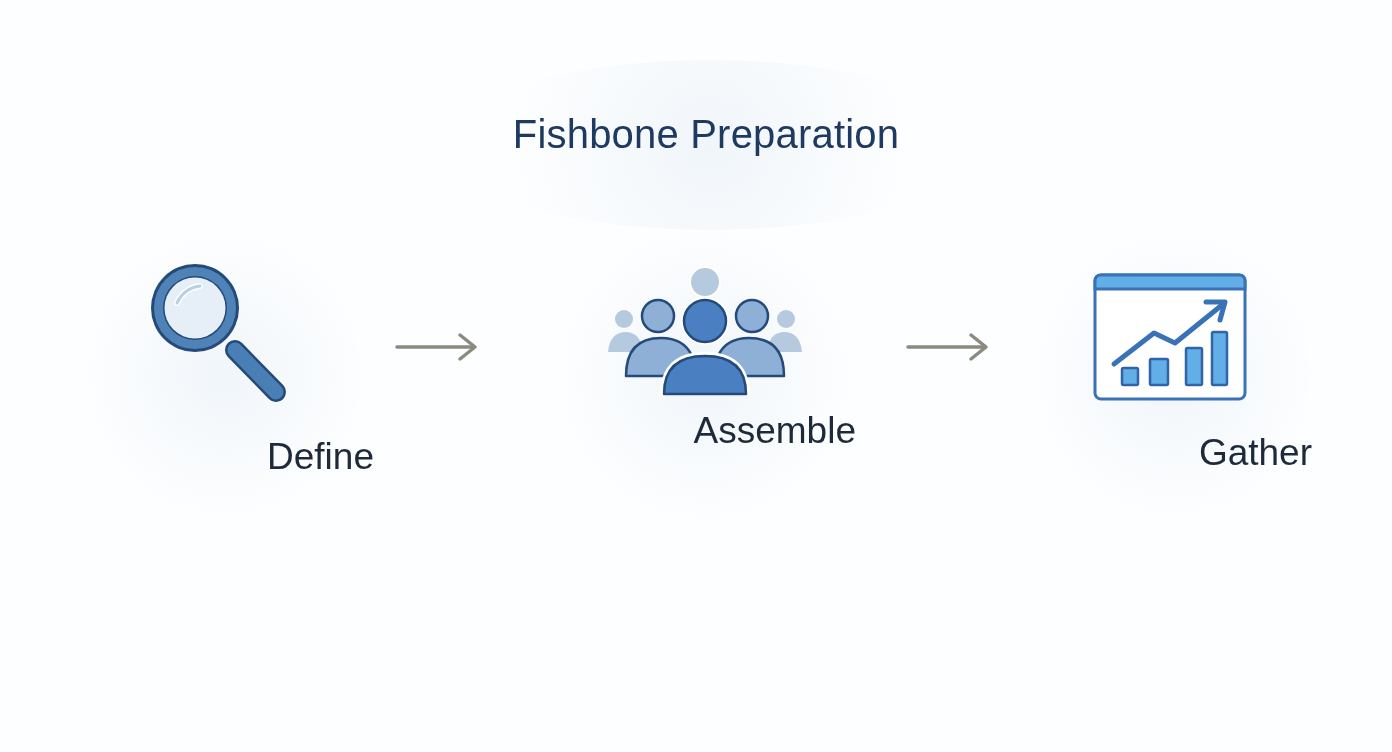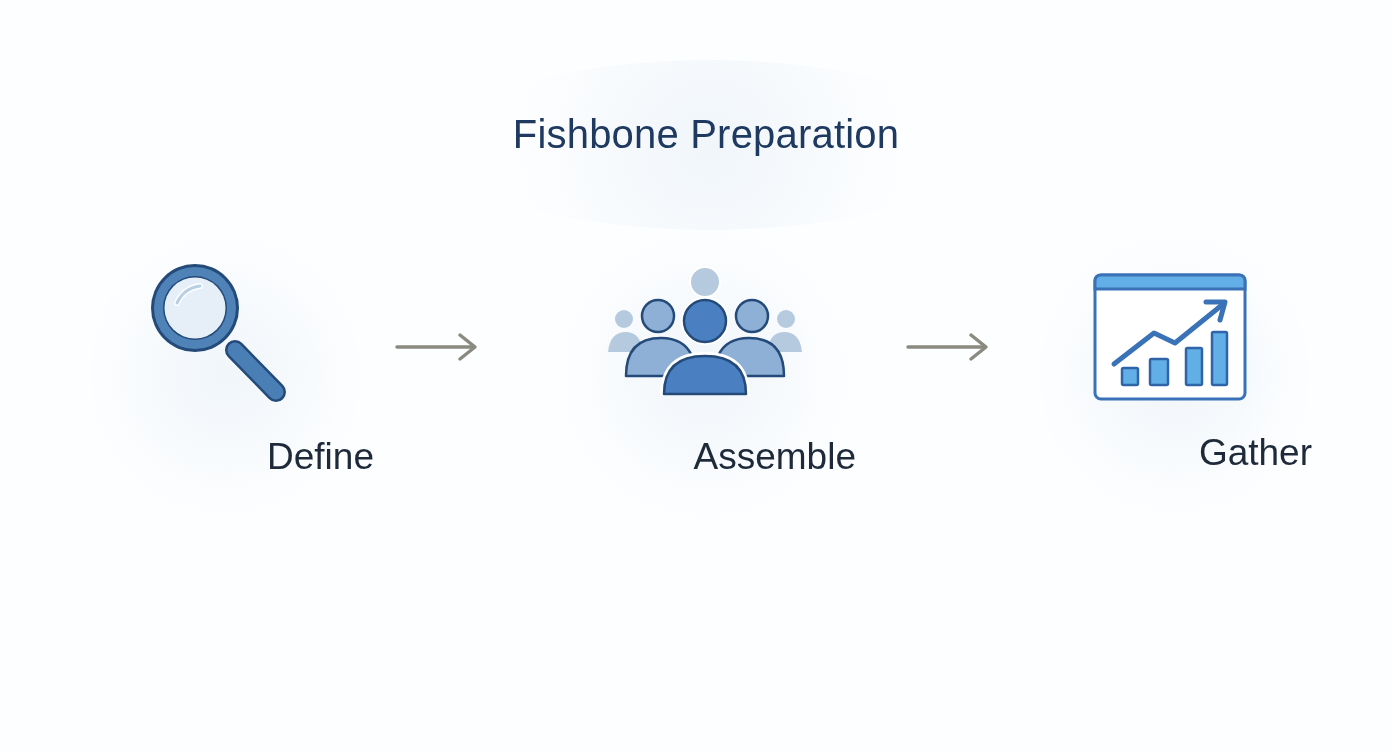--- a/index.html
+++ b/index.html
@@ -54,21 +54,21 @@
     <circle cx="54" cy="50" r="16" fill="#8fb0d6" stroke="#234a78" stroke-width="2.5"></circle>
 
     <path d="M180 110 Q180 72 145 72 Q122 72 114 90 L114 110 Z" fill="#8fb0d6" stroke="#234a78" stroke-width="2.5" stroke-linejoin="round"></path>
     <circle cx="148" cy="50" r="16" fill="#8fb0d6" stroke="#234a78" stroke-width="2.5"></circle>
 
     <path d="M56 130 Q56 86 101 86 Q146 86 146 130 Z" fill="#ffffff"></path>
     <path d="M60 128 Q60 90 101 90 Q142 90 142 128 Z" fill="#4a7fc1" stroke="#234a78" stroke-width="2.5" stroke-linejoin="round"></path>
     <circle cx="101" cy="55" r="24" fill="#ffffff"></circle>
     <circle cx="101" cy="55" r="21" fill="#4a7fc1" stroke="#234a78" stroke-width="2.5"></circle>
   </svg>
-  <div class="label" style="left:556px;top:436px">Assemble</div>
+  <div class="label" style="left:556px;top:410px">Assemble</div>
 </div>
 
 <svg class="arrow" style="left:905px;top:330px" width="88" height="34" viewBox="0 0 88 34">
   <line x1="3" y1="17" x2="80" y2="17" stroke="#8a8a80" stroke-width="3.5" stroke-linecap="round"></line>
   <polyline points="66,5 81,17 66,29" fill="none" stroke="#8a8a80" stroke-width="3.5" stroke-linecap="round" stroke-linejoin="round"></polyline>
 </svg>
 
 <div>
   <svg style="position:absolute;left:1092px;top:272px" width="156" height="130" viewBox="0 0 156 130">
     <rect x="3" y="3" width="150" height="124" rx="6" fill="#ffffff" stroke="#3a72b8" stroke-width="3"></rect>

